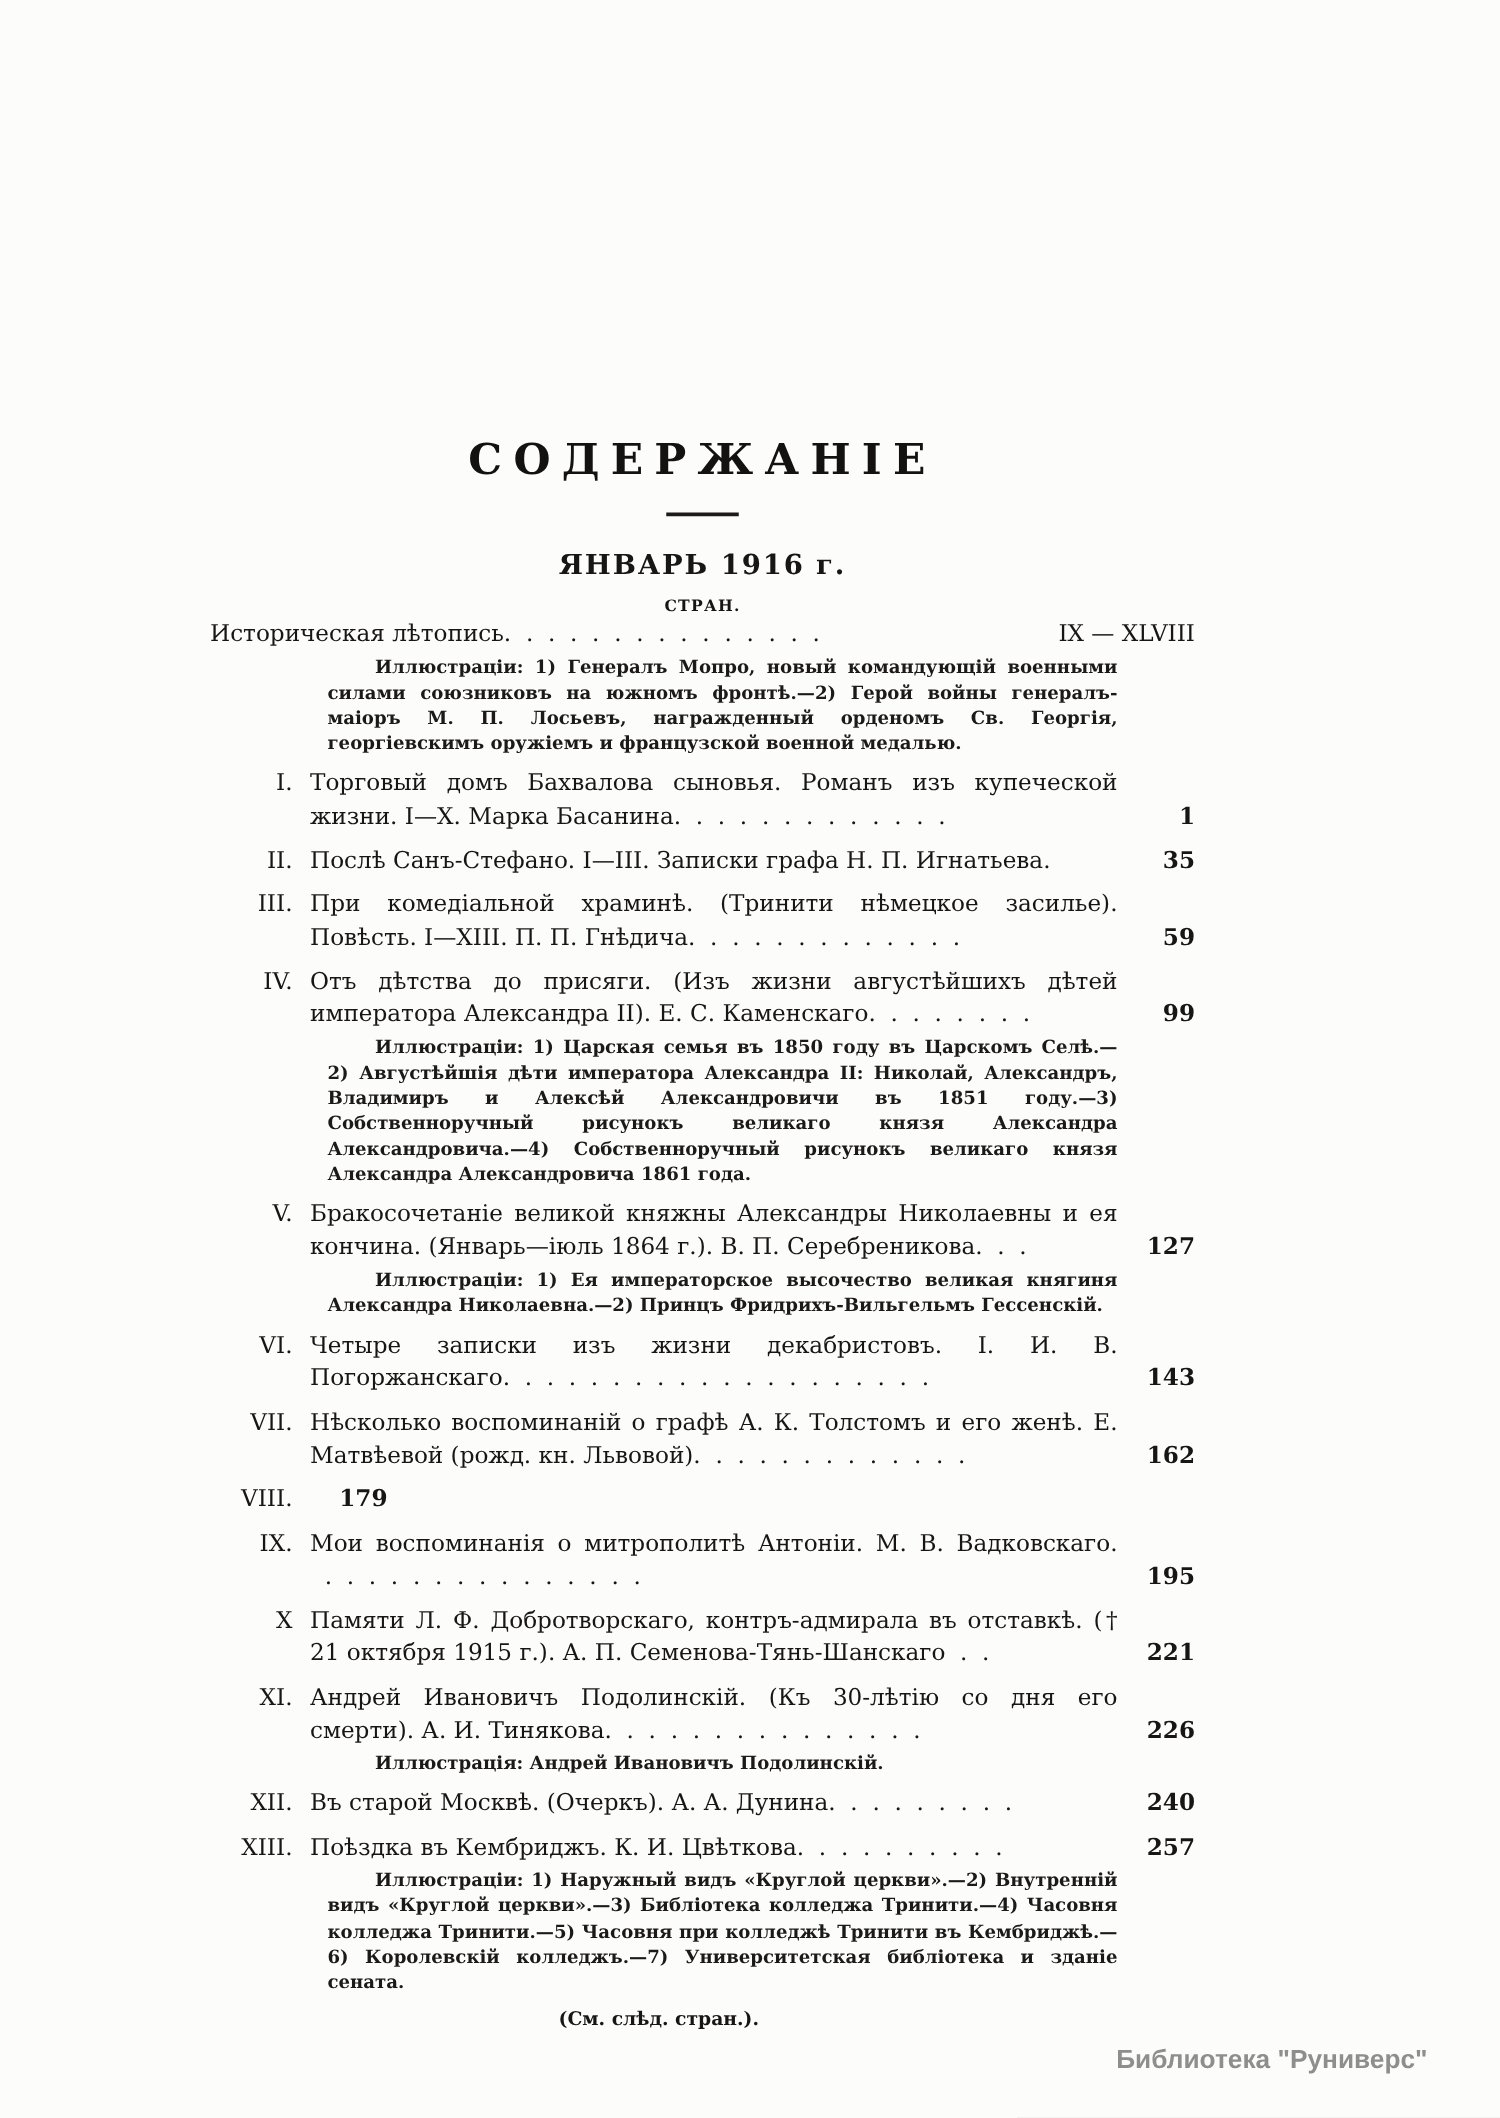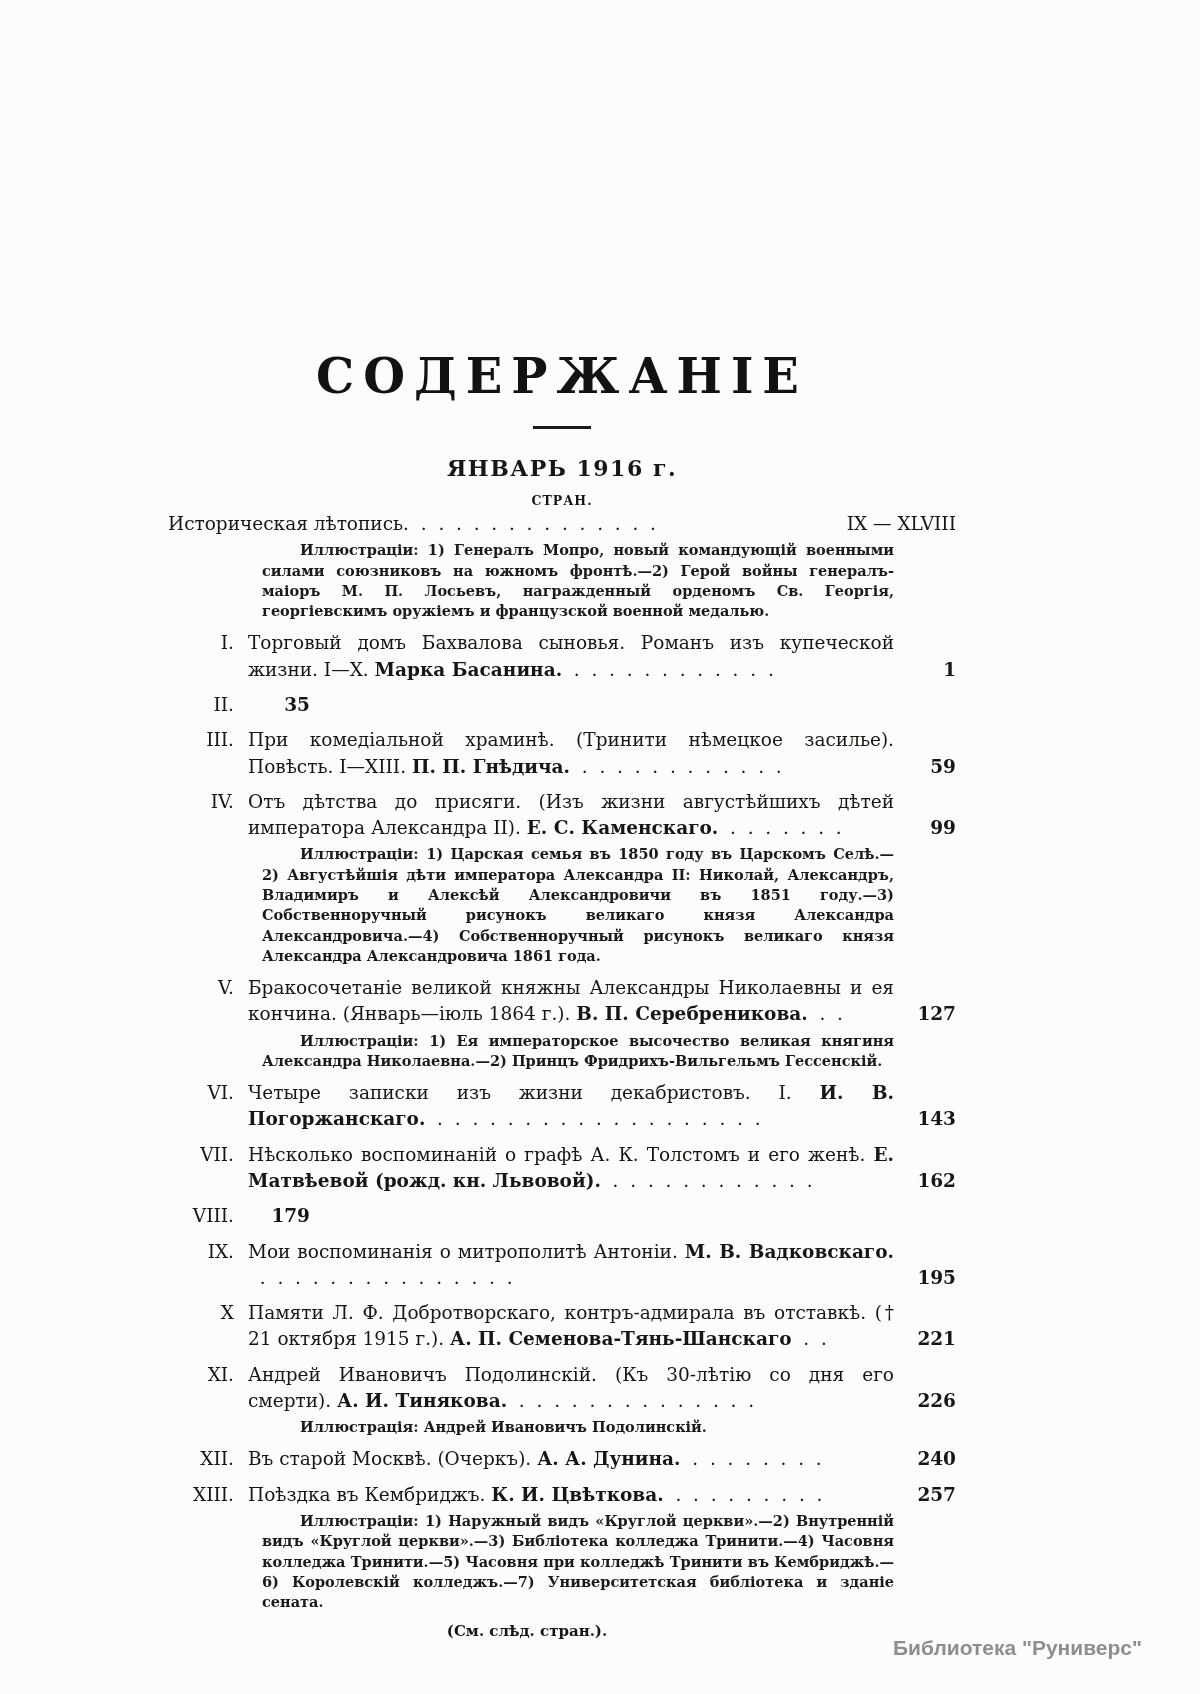--- a/index.html
+++ b/index.html
@@ -15,21 +15,21 @@
     overflow: hidden;
   }
   .content {
     position: absolute;
     left: 168px;
     top: 348px;
     width: 788px;
   }
   .title {
     text-align: center;
-    font-size: 48px;
+    font-size: 34px;
     font-weight: bold;
     letter-spacing: 9px;
     color: #141210;
   }
   .rule {
     width: 58px;
     border-bottom: 3px solid #1d1b19;
     margin: 22px auto 26px auto;
   }
   .issue {
@@ -71,21 +71,21 @@
   .entry { margin-top: 9px; }
   .note {
     margin: 3px 62px 1px 94px;
     text-indent: 38px;
     font-size: 14.5px;
     font-weight: bold;
     line-height: 1.4;
     text-align: justify;
     color: #1c1a18;
   }
-  .b { font-weight: bold; }
+  .b { font-weight: normal; }
   .dots { white-space: pre; }
   .footer-note {
     text-align: center;
     margin: 10px 70px 0 0;
     font-size: 15px;
     font-weight: bold;
   }
   .watermark {
     position: absolute;
     right: 58px;
@@ -120,20 +120,21 @@
       <div class="num">I.</div>
       <div class="text"><span>Торговый домъ Бахвалова сыновья. Романъ изъ купеческой жизни. I—X. </span><span class="b">Марка Басанина.</span><span class="dots">  .  .  .  .  .  .  .  .  .  .  .  .</span></div>
       <div class="pages">1</div>
     </div>
 
   </div>
 
   <div class="entry">
     <div class="row">
       <div class="num">II.</div>
+      <div class="text"><span>Послѣ Санъ-Стефано. I—III. Записки </span><span class="b">графа Н. П. Игнатьева.</span></div>
       <div class="pages">35</div>
     </div>
 
   </div>
 
   <div class="entry">
     <div class="row">
       <div class="num">III.</div>
       <div class="text"><span>При комедіальной храминѣ. (Тринити нѣмецкое засилье). Повѣсть. I—XIII. </span><span class="b">П. П. Гнѣдича.</span><span class="dots">  .  .  .  .  .  .  .  .  .  .  .  .</span></div>
       <div class="pages">59</div>

